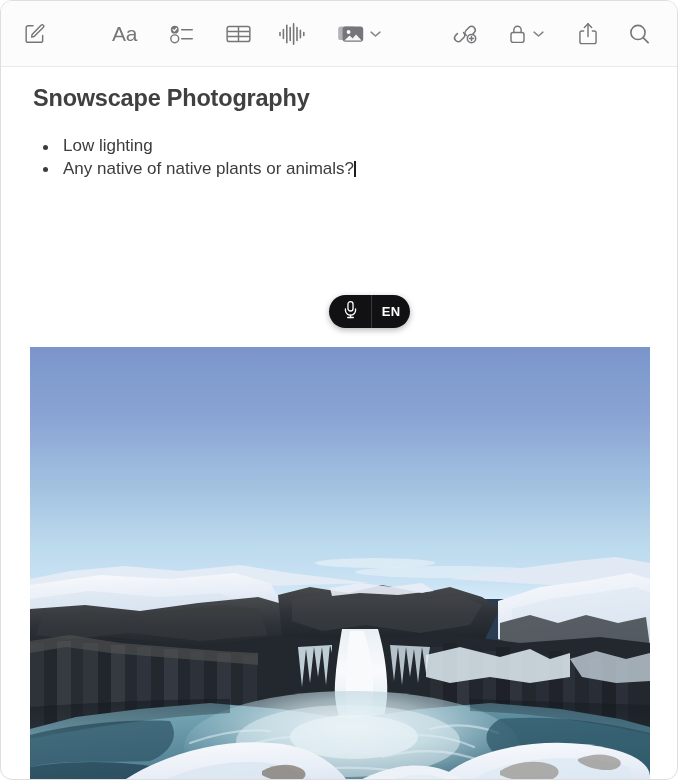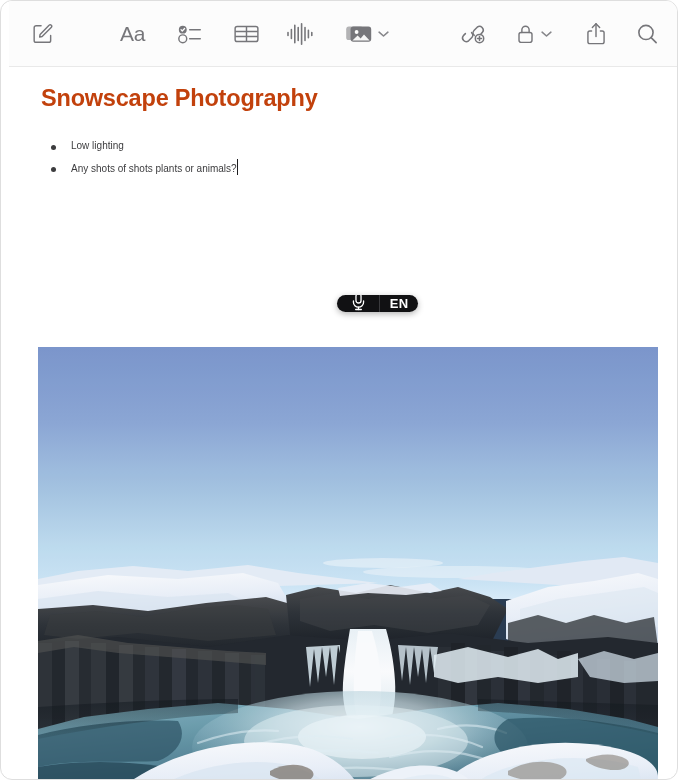--- a/index.html
+++ b/index.html
@@ -13,21 +13,20 @@
   }
 
   #window {
     position: relative;
     width: 678px;
     height: 780px;
     background: #ffffff;
     border-radius: 12px;
     border: 1px solid #dedede;
     overflow: hidden;
-    padding-left: 8px;
   }
 
   
   #toolbar {
     position: relative;
     height: 66px;
     background: #fcfcfc;
     border-bottom: 1px solid #e9e9e9;
     display: flex;
     align-items: center;
@@ -59,34 +58,34 @@
     padding: 0;
     background: #ffffff;
   }
 
   #note-title {
     position: absolute;
     left: 32px;
     top: 18px;
     font-size: 23.5px;
     font-weight: bold;
-    color: #c2410c;
+    color: #404040;
     letter-spacing: -0.2px;
   }
 
   #bullet-list {
     position: absolute;
     left: 36px;
     top: 68px;
     list-style: none;
   }
   #bullet-list li {
     position: relative;
     padding-left: 26px;
-    font-size: 10px;
+    font-size: 17px;
     line-height: 22.6px;
     color: #3c3c3e;
     white-space: nowrap;
   }
   #bullet-list li .dot {
     position: absolute;
     left: 6px;
     top: 9.5px;
     width: 5px;
     height: 5px;
@@ -100,21 +99,21 @@
     background: #1d1d1f;
     vertical-align: -3px;
     margin-left: 0px;
   }
 
   
   #dictation-pill {
     position: absolute;
     left: 328px;
     top: 228px;
-    height: 17px;
+    height: 33px;
     background: #111113;
     border-radius: 17px;
     display: flex;
     align-items: center;
     box-shadow: 0 2px 6px rgba(0,0,0,0.30);
     overflow: hidden;
   }
   #mic-cell {
     width: 42px;
     height: 33px;
@@ -267,21 +266,21 @@
 
     <div id="note-title">Snowscape Photography</div>
 
     <ul id="bullet-list">
       <li>
         <span class="dot"></span>
         <span>Low lighting</span>
       </li>
       <li>
         <span class="dot"></span>
-        <span>Any shots of shots plants or animals?</span><span id="caret"></span>
+        <span>Any native of native plants or animals?</span><span id="caret"></span>
       </li>
     </ul>
 
     <div id="dictation-pill">
       <div id="mic-cell">
         <span>
           <svg width="15" height="19" viewBox="0 0 16 20" fill="none" stroke="currentColor" stroke-width="1.4" stroke-linecap="round" stroke-linejoin="round">
             <rect x="5.3" y="1.6" width="5.4" height="10" rx="2.7"></rect>
             <path d="M2.6 9.4v1.3a5.4 5.4 0 0 0 10.8 0V9.4"></path>
             <path d="M8 16.1v2.4"></path>

